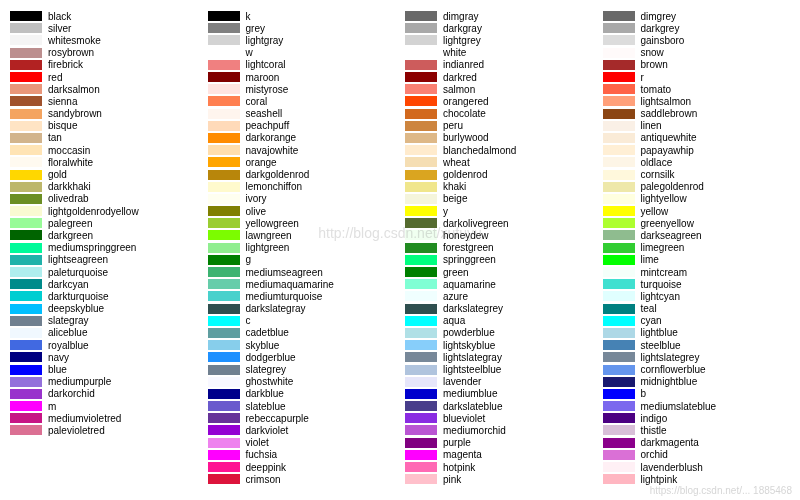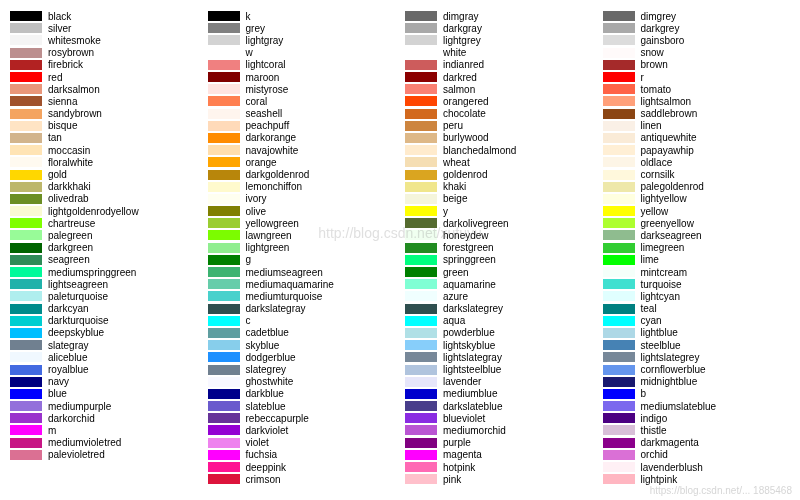--- a/index.html
+++ b/index.html
@@ -121,34 +121,26 @@
       </div>
       <div class="row">
         <div class="swatch" style="background: rgb(107, 142, 35);"></div>
         <span class="label">olivedrab</span>
       </div>
       <div class="row">
         <div class="swatch" style="background: rgb(250, 250, 210);"></div>
         <span class="label">lightgoldenrodyellow</span>
       </div>
       <div class="row">
-        <div class="swatch" style="background: rgb(127, 255, 0);"></div>
-        <span class="label">chartreuse</span>
-      </div>
-      <div class="row">
         <div class="swatch" style="background: rgb(152, 251, 152);"></div>
         <span class="label">palegreen</span>
       </div>
       <div class="row">
         <div class="swatch" style="background: rgb(0, 100, 0);"></div>
         <span class="label">darkgreen</span>
-      </div>
-      <div class="row">
-        <div class="swatch" style="background: rgb(46, 139, 87);"></div>
-        <span class="label">seagreen</span>
       </div>
       <div class="row">
         <div class="swatch" style="background: rgb(0, 250, 154);"></div>
         <span class="label">mediumspringgreen</span>
       </div>
       <div class="row">
         <div class="swatch" style="background: rgb(32, 178, 170);"></div>
         <span class="label">lightseagreen</span>
       </div>
       <div class="row">

